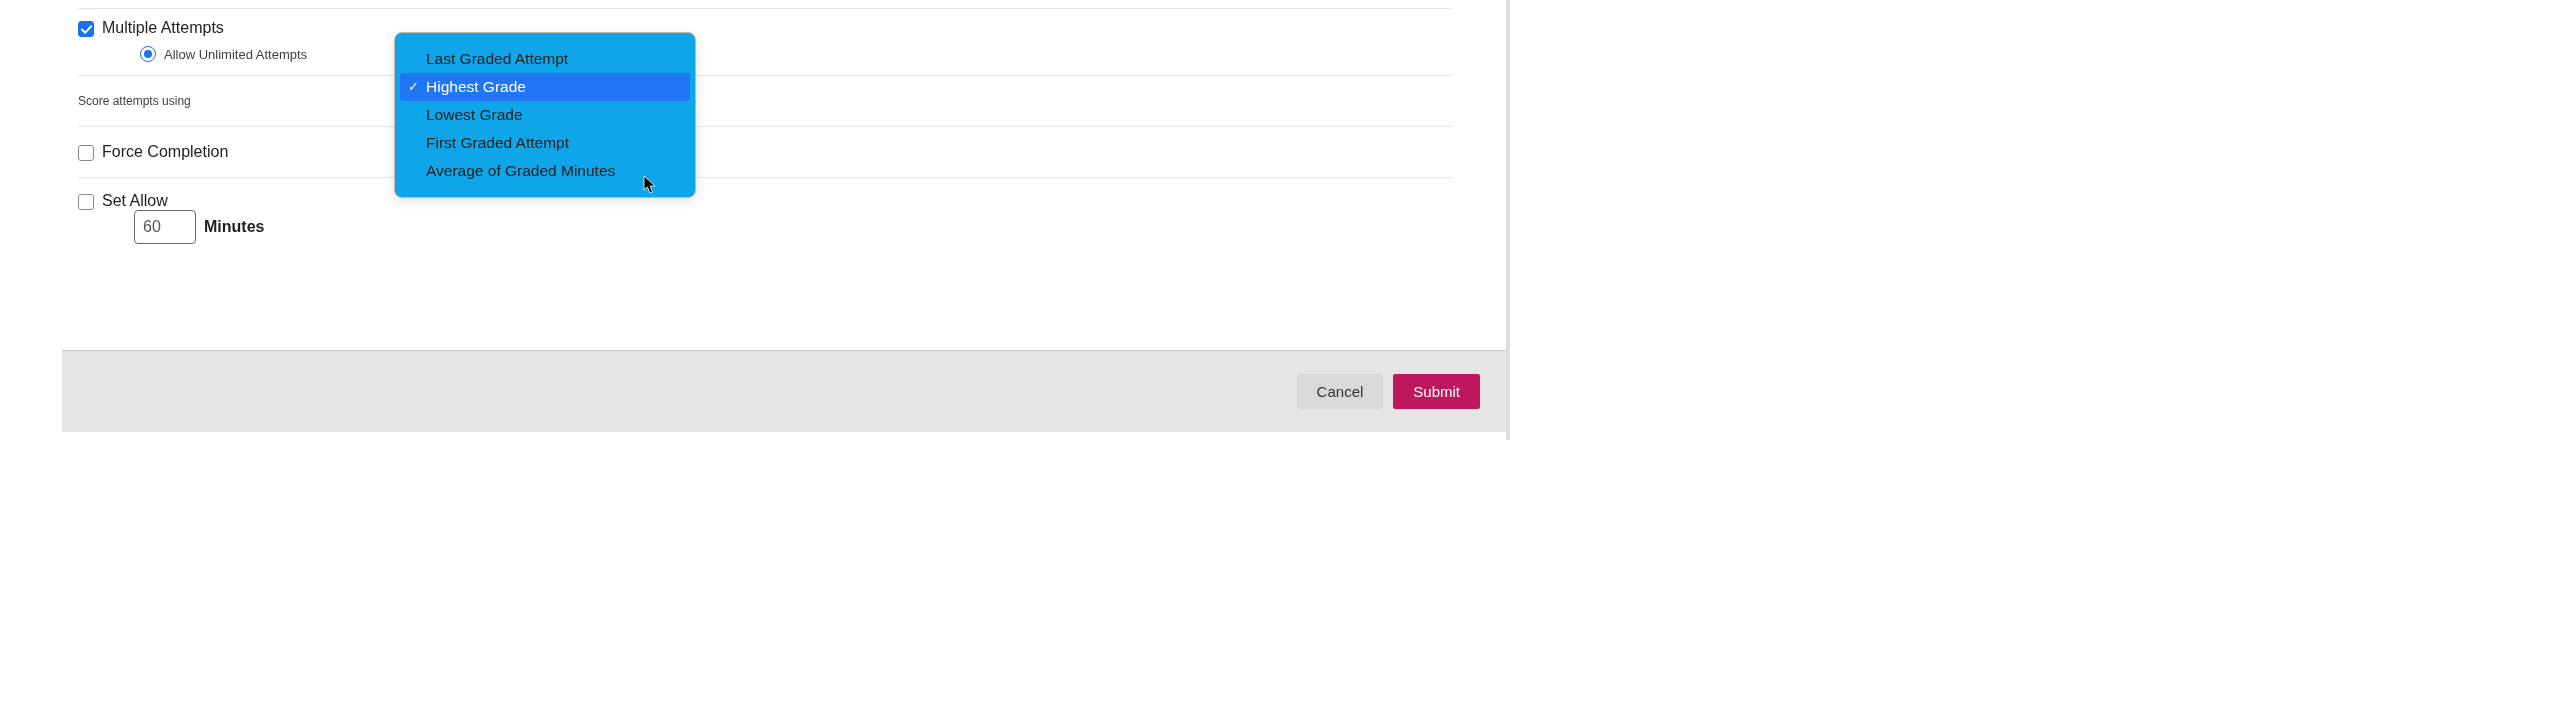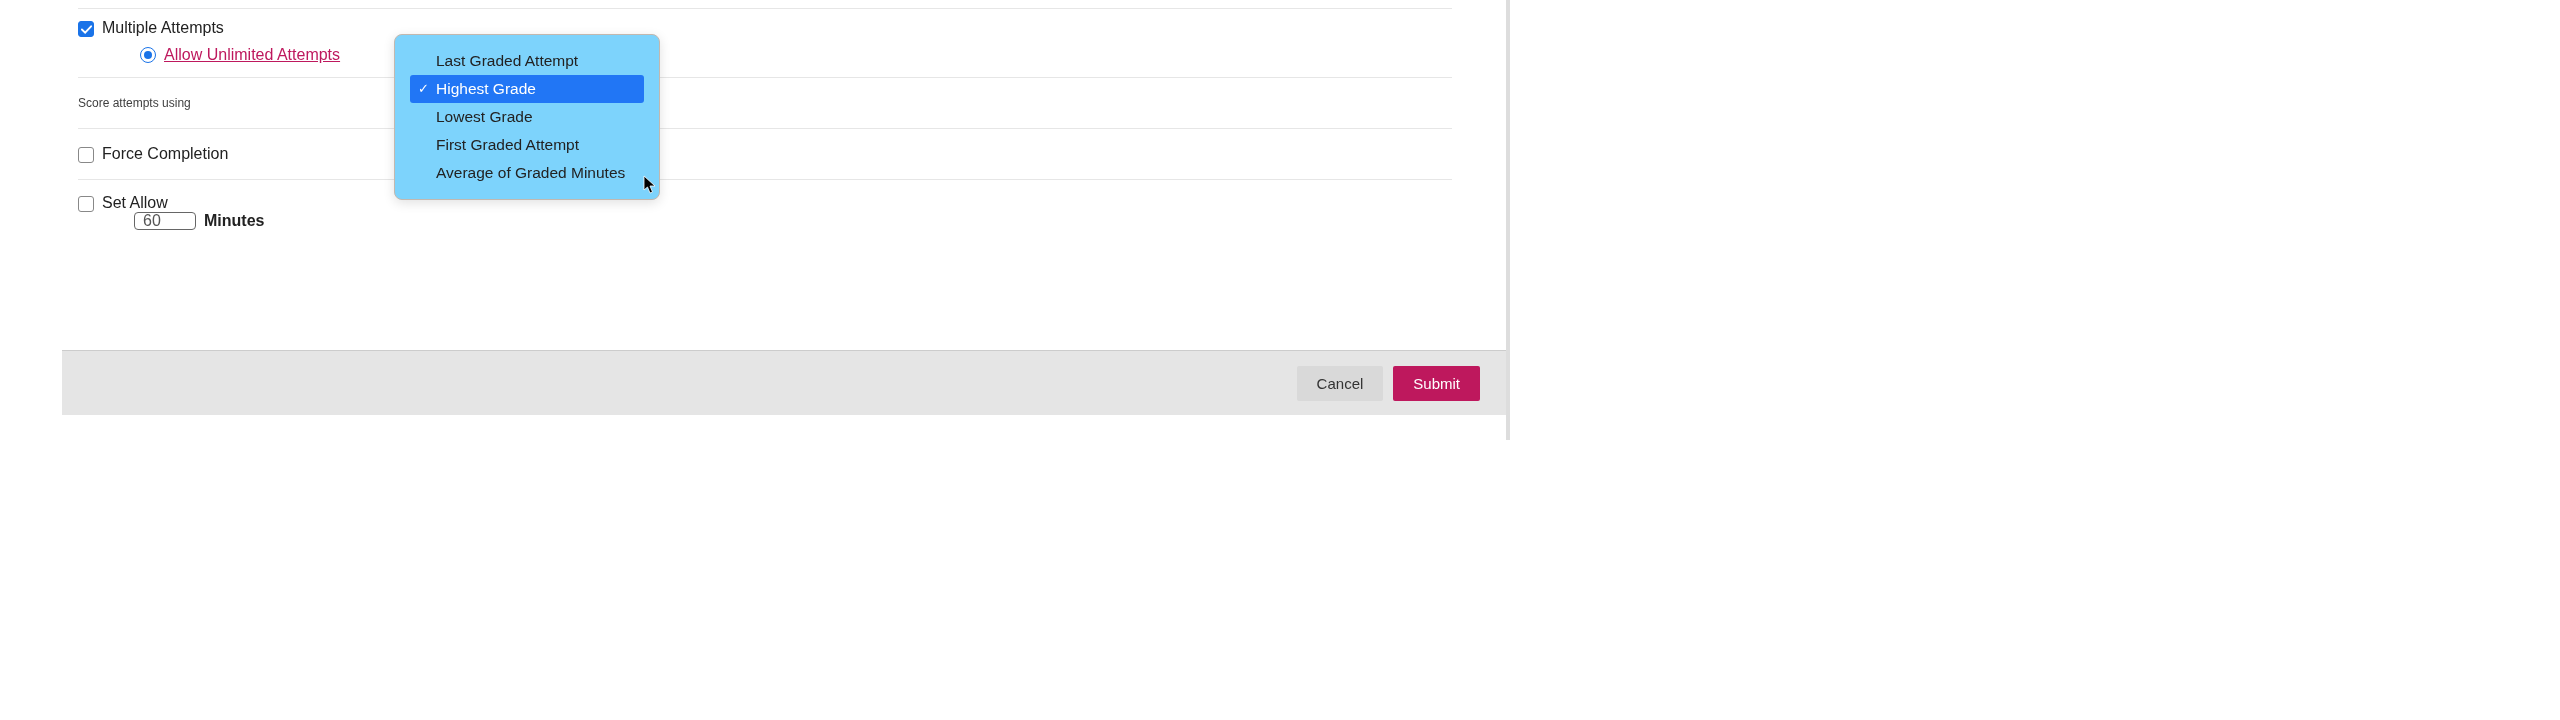--- a/index.html
+++ b/index.html
@@ -51,37 +51,37 @@
       border: 1.5px solid #888; border-radius: 50%;
       background: #fff; display: inline-flex;
       align-items: center; justify-content: center;
       margin-right: 8px; flex-shrink: 0;
     }
     .radio.selected { border-color: #1a73e8; }
     .radio.selected::after {
       content: ""; width: 8px; height: 8px;
       background: #1a73e8; border-radius: 50%;
     }
-    .radio-label { font-size: 16px; color: #be185d; text-decoration: underline; }
+    .radio-label { font-size: 13px; color: #404040; }
     .num-input {
       width: 44px; height: 28px;
       border: 1px solid #666; border-radius: 4px;
       margin-left: 6px; padding: 2px 6px; font-size: 15px;
     }
     .score-row { padding: 18px 16px; display: flex; align-items: center; position: relative; }
     .score-label { font-size: 12px; color: #404040; width: 255px; }
     .dropdown {
       position: absolute;
       left: 332px;
       top: -44px;
-      width: 266px;
-      background: #7dd3fc;
+      width: 302px;
+      background: #0ea5e9;
       border: 1px solid #c2b8af;
       border-radius: 8px;
-      padding: 12px 15px;
+      padding: 12px 5px;
       box-shadow: 0 3px 12px rgba(0,0,0,0.12);
       z-index: 100;
     }
     .dd-item {
       padding: 5px 10px 5px 26px;
       font-size: 15.5px;
       color: #222;
       border-radius: 3px;
       position: relative;
       cursor: default;
@@ -96,30 +96,30 @@
     }
     .dd-item.highlighted .check { display: inline; }
     .cursor {
       position: absolute;
       left: 581px; top: 175px;
       z-index: 200;
       pointer-events: none;
     }
     .timer-sub { margin-left: 72px; margin-top: -2px; padding-bottom: 10px; display: flex; align-items: center; }
     .timer-input {
-      width: 62px; height: 18px;
+      width: 62px; height: 34px;
       border: 1px solid #666; border-radius: 4px;
       padding: 4px 8px; font-size: 16px; margin-right: 8px;
       color: #555;
     }
     .timer-unit { font-size: 16px; color: #222; font-weight: bold; }
     .footer {
       position: absolute;
       left: 62px; top: 350px;
-      width: 1448px; height: 65px;
+      width: 1448px; height: 82px;
       background: #e5e5e5;
       border-top: 1px solid #ccc;
       display: flex; justify-content: flex-end; align-items: center;
       padding-right: 30px;
     }
     .btn {
       padding: 9px 20px; font-size: 15px;
       border-radius: 2px; margin-left: 10px;
       cursor: pointer;
     }

